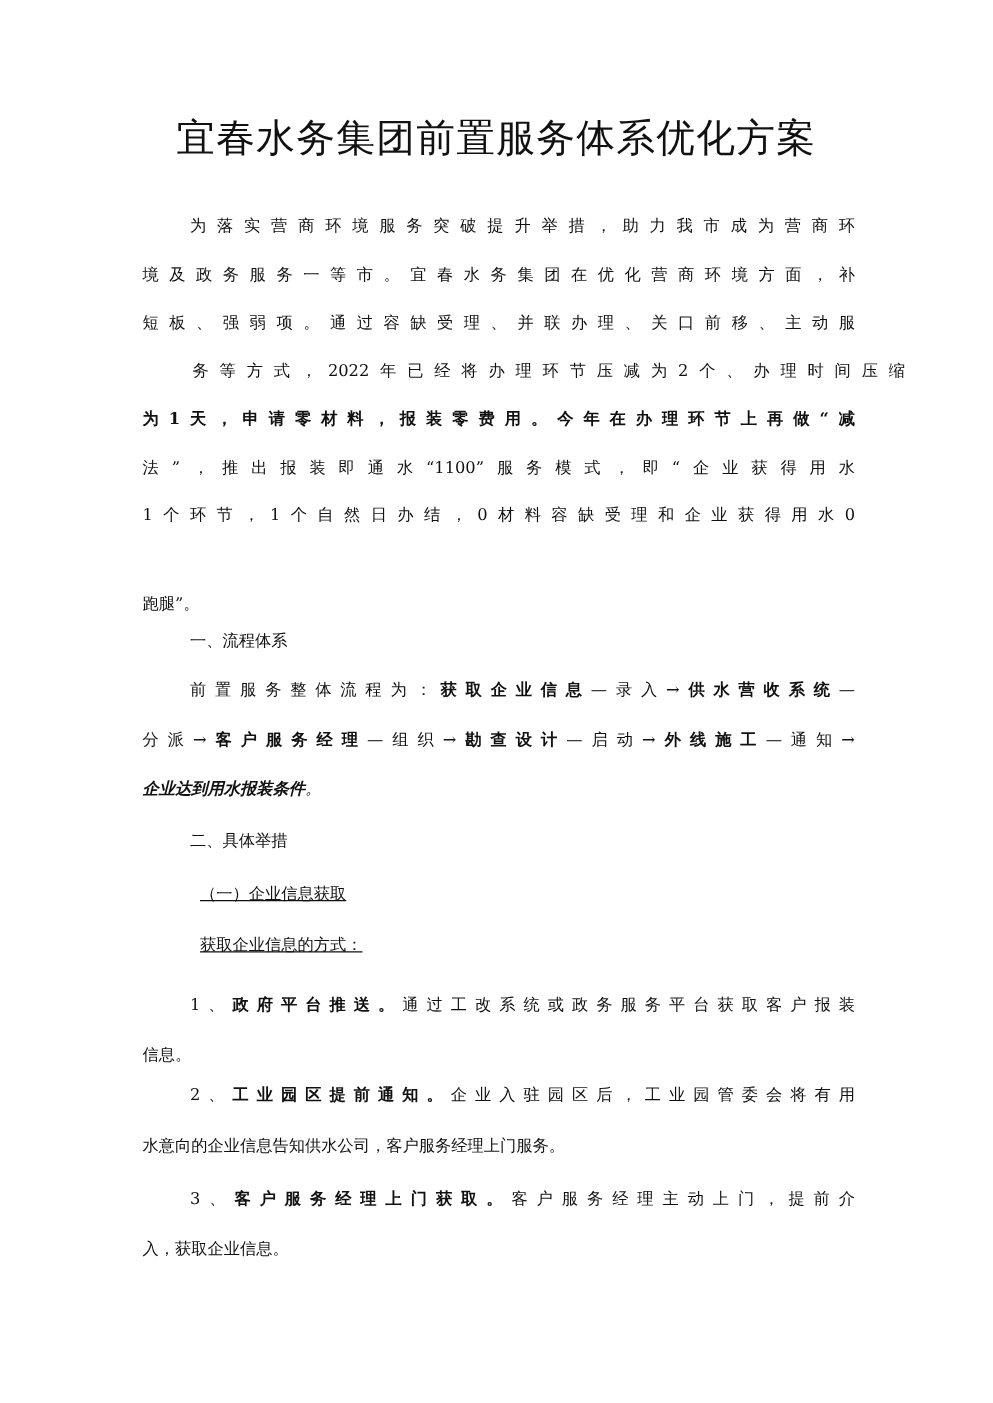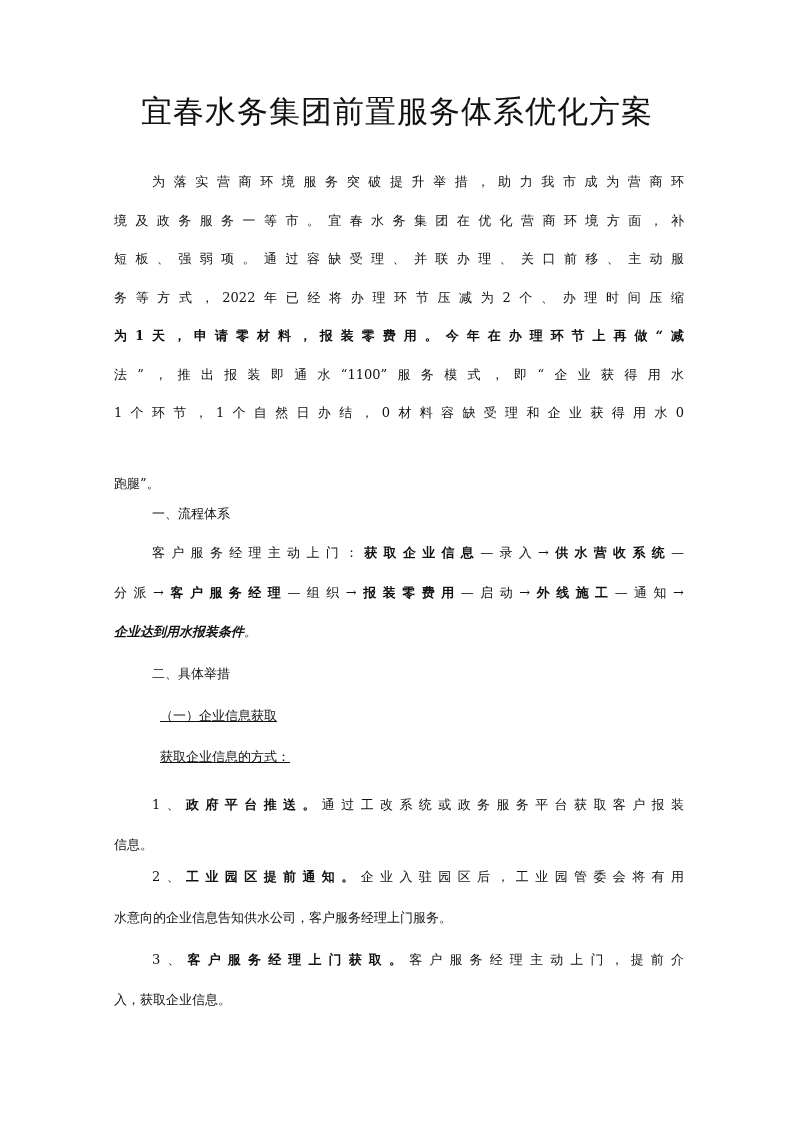--- a/index.html
+++ b/index.html
@@ -25,32 +25,32 @@
 <body>
 
 <div>
 
   <div class="title">宜春水务集团前置服务体系优化方案</div>
 
   <div>
     <div class="line indent" style="top:169px;">为落实营商环境服务突破提升举措，助力我市成为营商环</div>
     <div class="line" style="top:208px;">境及政务服务一等市。宜春水务集团在优化营商环境方面，补</div>
     <div class="line" style="top:246px;">短板、强弱项。通过容缺受理、并联办理、关口前移、主动服</div>
-    <div class="line" style="top:285px;">务等方式，2022年已经将办理环节压减为2个、办理时间压缩</div>
+    <div class="line" style="top:285px;margin-left:40px;">务等方式，2022年已经将办理环节压减为2个、办理时间压缩</div>
     <div class="line" style="top:323px;font-weight:bold;">为1天，申请零材料，报装零费用。今年在办理环节上再做“减</div>
     <div class="line" style="top:362px;">法”，推出报装即通水“1100”服务模式，即“企业获得用水</div>
     <div class="line" style="top:400px;">1个环节，1个自然日办结，0材料容缺受理和企业获得用水0</div>
     <div class="line last" style="top:439px;margin-top:32px;">跑腿”。</div>
   </div>
 
   <div class="line indent last h" style="top:501px;">一、流程体系</div>
 
   <div>
-    <div class="line indent" style="top:540px;"><span>客户服务经理主动上门：</span><span class="b">获取企业信息</span><span>—录入→</span><span class="b">供水营收系统</span><span>—</span></div>
-    <div class="line" style="top:580px;"><span>分派→</span><span class="b">客户服务经理</span><span>—组织→</span><span class="b">报装零费用</span><span>—启动→</span><span class="b">外线施工</span><span>—通知→</span></div>
+    <div class="line indent" style="top:540px;"><span>前置服务整体流程为：</span><span class="b">获取企业信息</span><span>—录入→</span><span class="b">供水营收系统</span><span>—</span></div>
+    <div class="line" style="top:580px;"><span>分派→</span><span class="b">客户服务经理</span><span>—组织→</span><span class="b">勘查设计</span><span>—启动→</span><span class="b">外线施工</span><span>—通知→</span></div>
     <div class="line last" style="top:619px;font-style:italic;"><span class="b">企业达到用水报装条件</span><span>。</span></div>
   </div>
 
   <div class="line indent last h" style="top:661px;">二、具体举措</div>
   <div class="line indent2 last h" style="top:703px;">（一）企业信息获取</div>
   <div class="line indent2 last" style="top:744px;">获取企业信息的方式：</div>
 
   <div>
     <div class="line indent" style="top:792px;"><span>1、</span><span class="b">政府平台推送。</span><span>通过工改系统或政务服务平台获取客户报装</span></div>
     <div class="line last" style="top:832px;">信息。</div>

